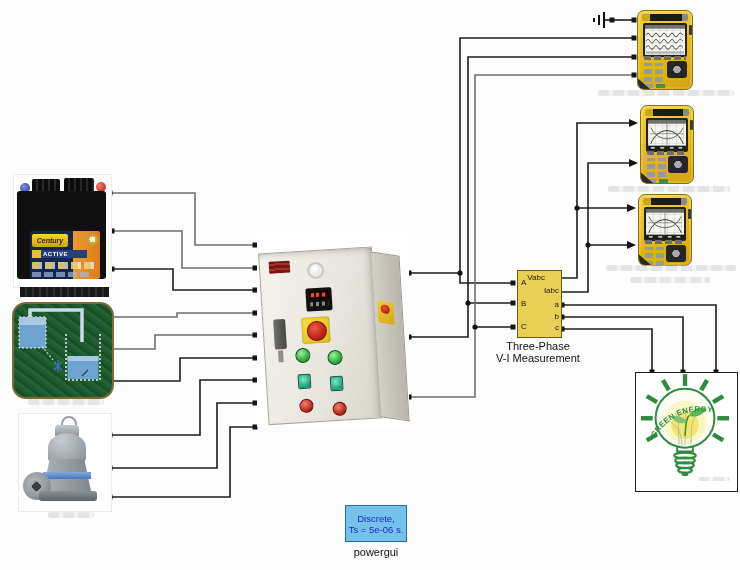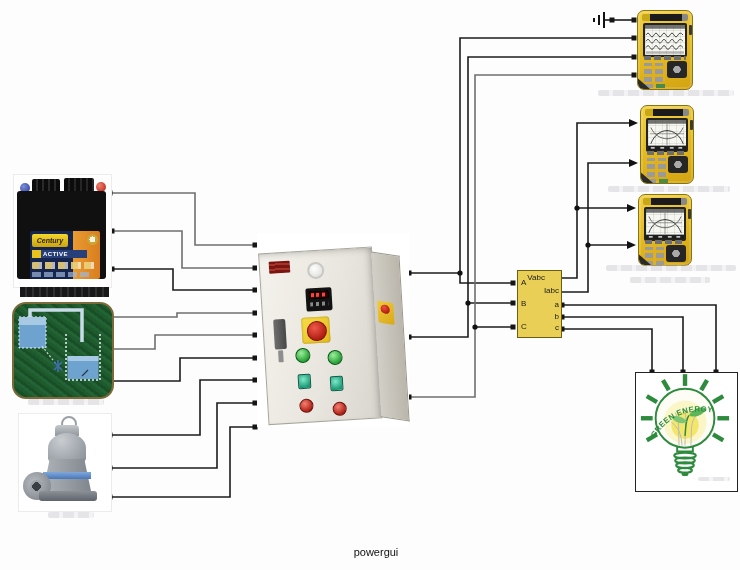--- a/index.html
+++ b/index.html
@@ -299,21 +299,29 @@
   <div class="abs vi">
     <span style="left:3px;top:8px;">A</span>
     <span style="left:3px;top:29px;">B</span>
     <span style="left:3px;top:52px;">C</span>
     <span style="right:16px;top:3px;">Vabc</span>
     <span style="right:2px;top:16px;">Iabc</span>
     <span style="right:2px;top:30px;">a</span>
     <span style="right:2px;top:42px;">b</span>
     <span style="right:2px;top:53px;">c</span>
   </div>
-
+  <div class="abs vi-caption">
+    <div>Three-Phase</div>
+    <div>V-I Measurement</div>
+  </div>
+
+  <div class="abs pg">
+    <div>Discrete,</div>
+    <div>Ts = 5e-06 s.</div>
+  </div>
   <div class="abs pg-label">powergui</div>
 
   <div class="pqa" style="left:637px;top:10px;width:54px;height:78px;">
     <div class="pqa-top"></div>
     <div class="pqa-screen">
       <div class="lcd">
         <svg viewBox="0 0 40 24" preserveAspectRatio="none" xmlns="http://www.w3.org/2000/svg">
           <rect x="0" y="0" width="40" height="3" fill="#444" opacity=".75"></rect>
           <path d="M1 8 Q3 5 5 8 T9 8 T13 8 T17 8 T21 8 T25 8 T29 8 T33 8 T38 8" stroke="#222" stroke-width=".7" fill="none"></path>
           <path d="M1 13 Q3 10 5 13 T9 13 T13 13 T17 13 T21 13 T25 13 T29 13 T33 13 T38 13" stroke="#333" stroke-width=".7" fill="none"></path>

